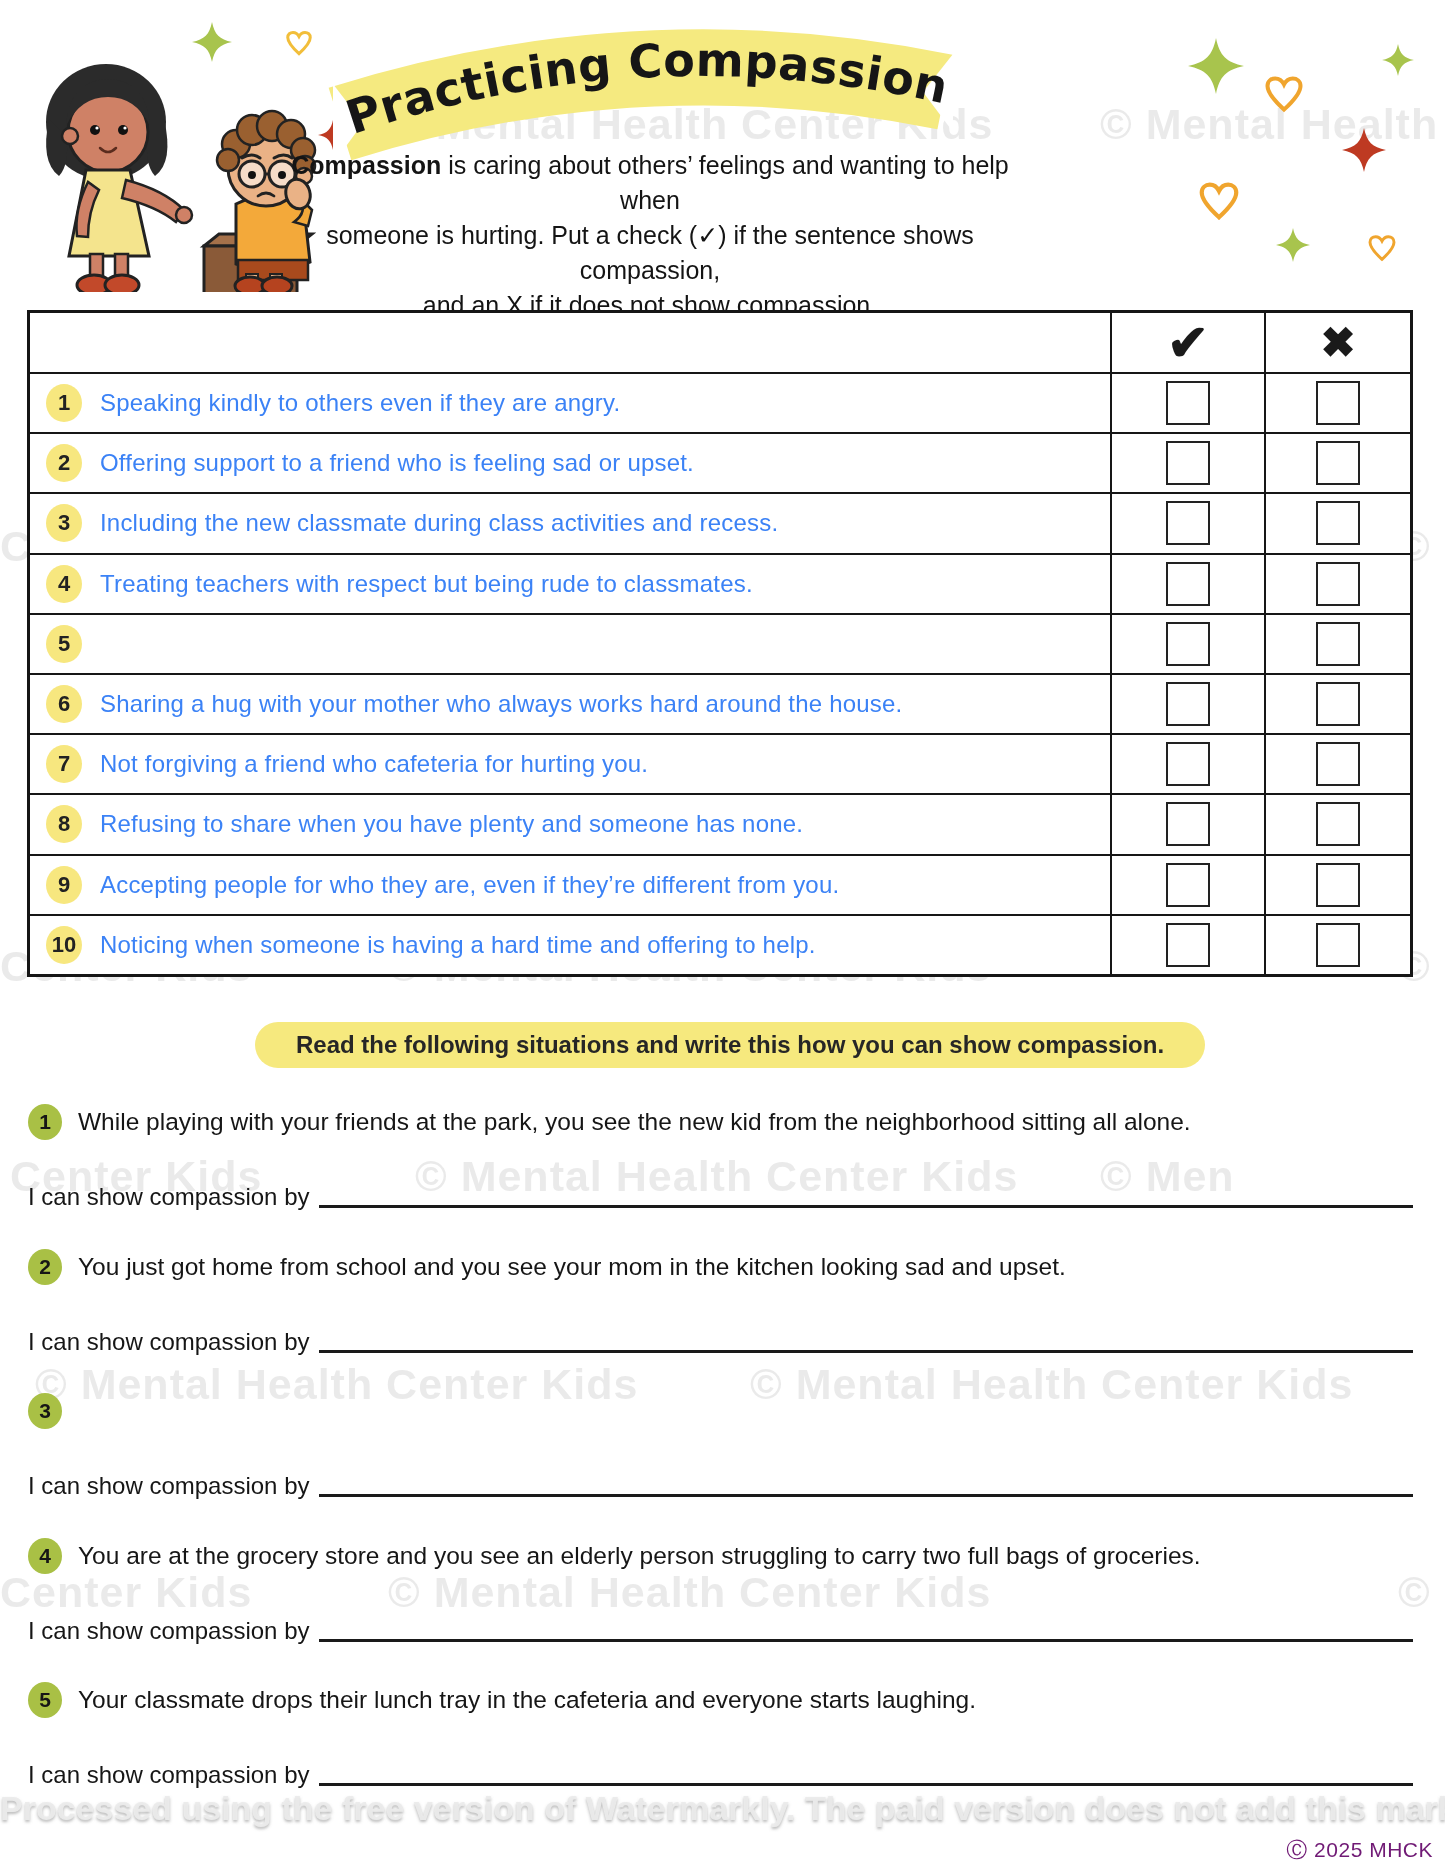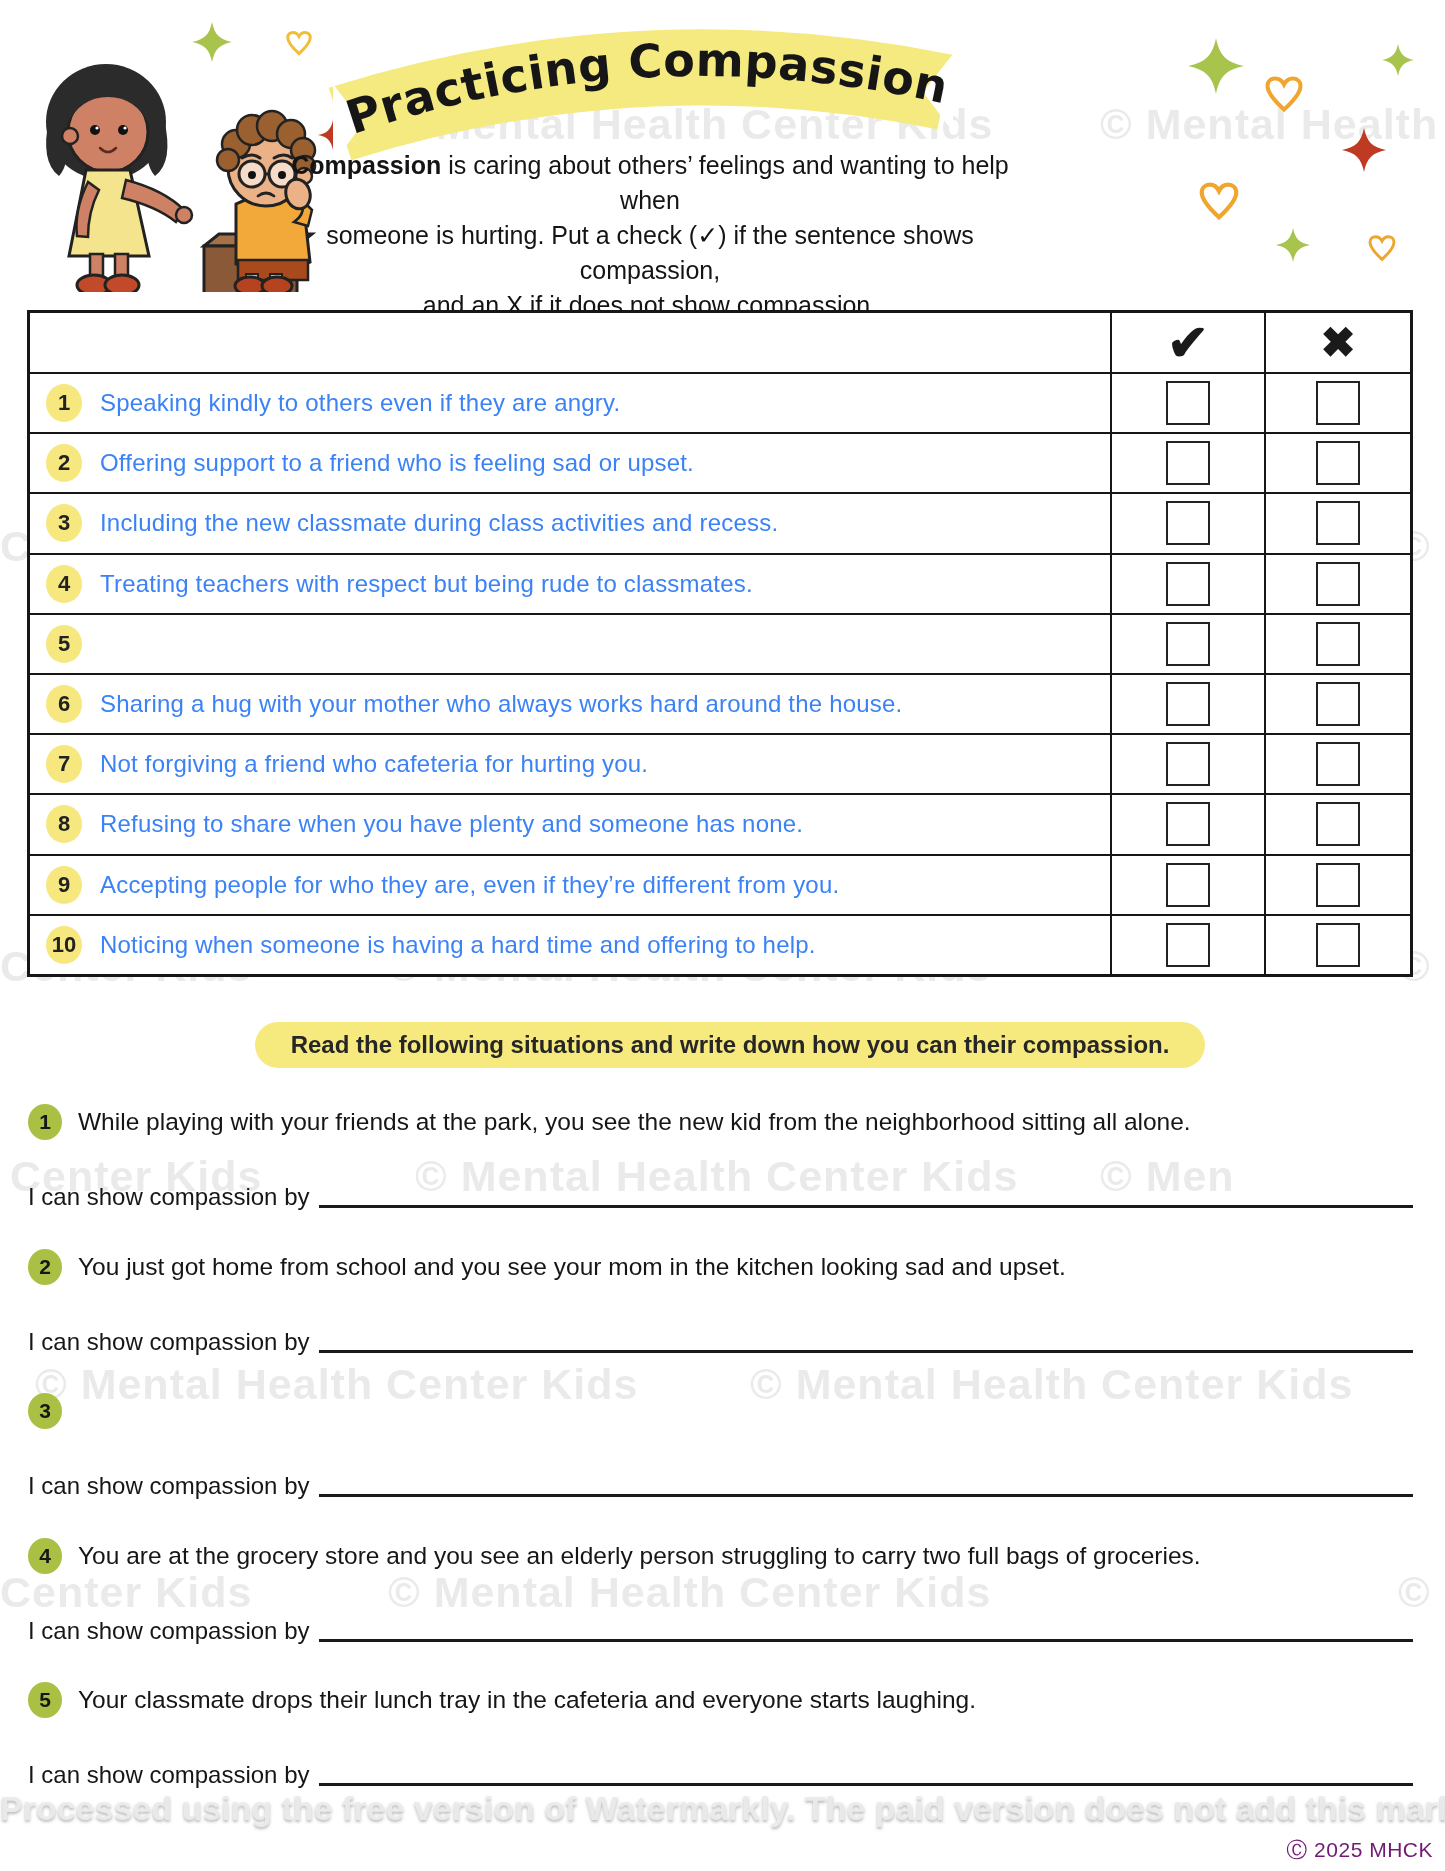--- a/index.html
+++ b/index.html
@@ -331,21 +331,21 @@
       <div class="cell box-cell">
         <span class="checkbox"></span>
       </div>
       <div class="cell box-cell">
         <span class="checkbox"></span>
       </div>
 
   </div>
 
   <div class="pill">
-    <span>Read the following situations and write down how you can their compassion.</span>
+    <span>Read the following situations and write this how you can show compassion.</span>
   </div>
 
     <div class="situation" style="top: 1102px;">
       <div class="sit-row">
         <span class="sit-badge">1</span>
         <span class="sit-text">While playing with your friends at the park, you see the new kid from the neighborhood sitting all alone.</span>
       </div>
       <div class="prompt-row">
         <span class="prompt-label">I can show compassion by</span>
         <span class="answer-line"></span>

